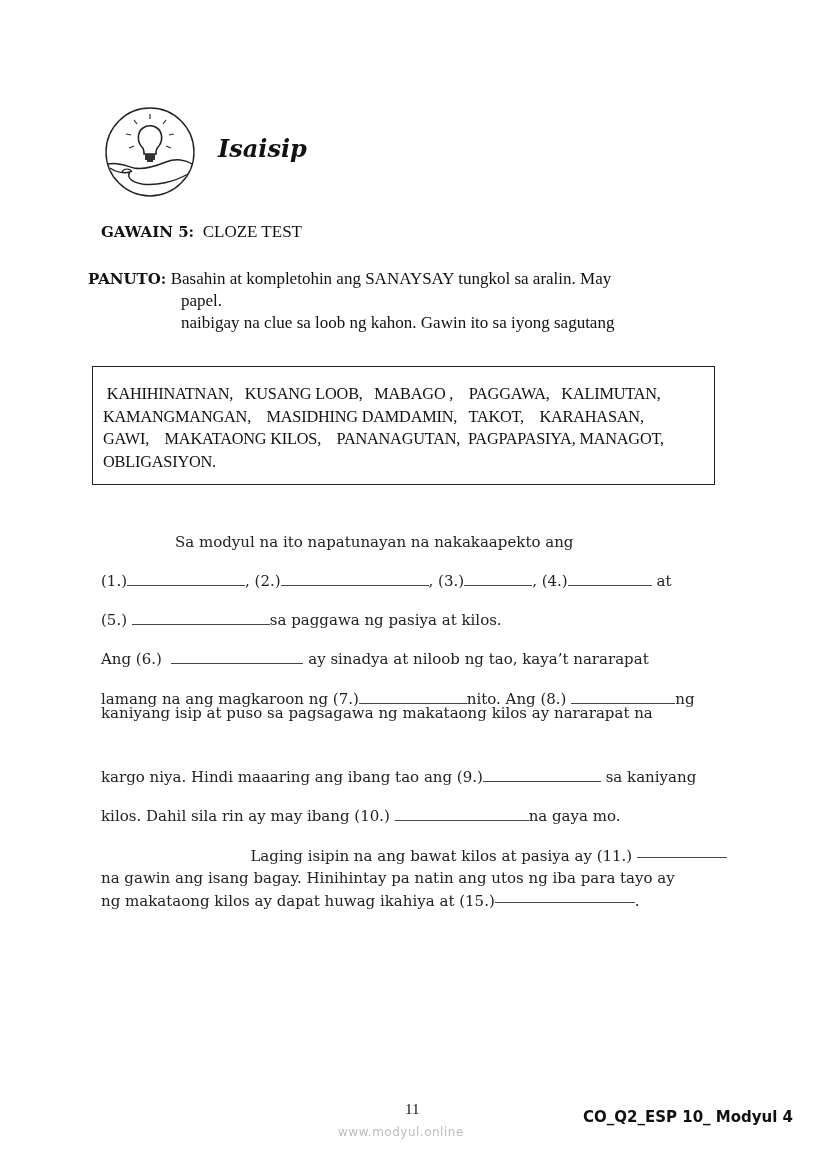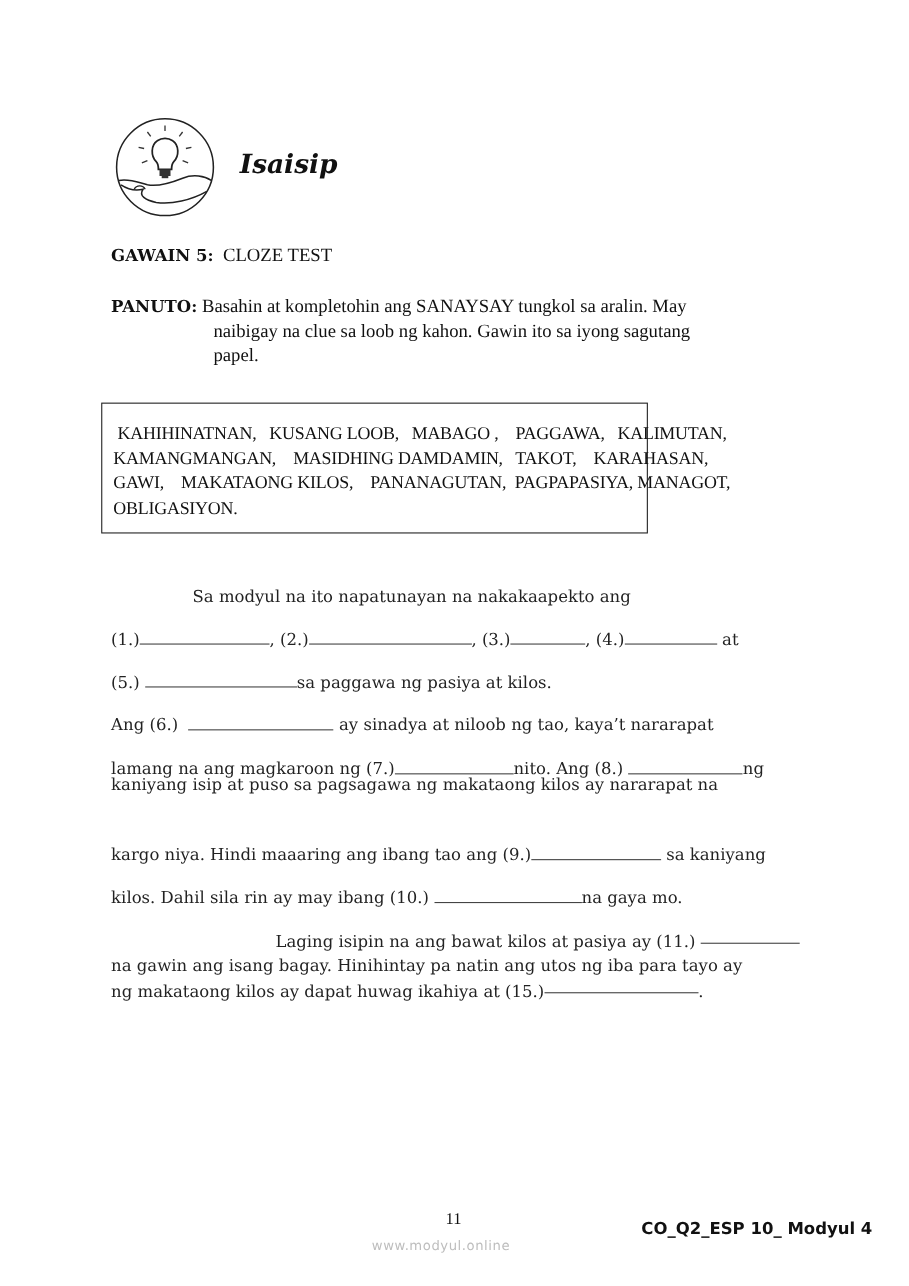--- a/index.html
+++ b/index.html
@@ -4,25 +4,25 @@
 <style>
   html, body { margin:0; padding:0; background:#ffffff; }
   body { width:826px; height:1169px; position:relative; overflow:hidden; color:#111; }
 
   .icon-wrap { position:absolute; left:104px; top:106px; width:92px; height:92px; }
   .title { position:absolute; left:218px; top:134px; font-family:"DejaVu Serif", serif; font-weight:bold; font-style:italic; font-size:24px; }
 
   .gawain { position:absolute; left:101px; top:222px; font-family:"Liberation Serif", serif; font-size:17px; }
   .gawain b { font-family:"DejaVu Serif", serif; font-size:15px; }
 
-  .panuto { position:absolute; left:101px; top:268px; width:630px; font-family:"Liberation Serif", serif; font-size:17px; line-height:22px; }
+  .panuto { position:absolute; left:88px; top:268px; width:630px; font-family:"Liberation Serif", serif; font-size:17px; line-height:22px; }
   .panuto .lbl { font-family:"DejaVu Serif", serif; font-weight:bold; font-size:15px; }
   .panuto .cont { display:block; padding-left:93px; }
 
-  .clue-box { position:absolute; left:92px; top:366px; width:497px; height:119px; border:1px solid #222; box-sizing:border-box; padding:16px 8px 0 10px; font-family:"Liberation Serif", serif; font-size:16.3px; line-height:22.5px; letter-spacing:-0.2px; }
+  .clue-box { position:absolute; left:92px; top:366px; width:623px; height:119px; border:1px solid #222; box-sizing:border-box; padding:16px 8px 0 10px; font-family:"Liberation Serif", serif; font-size:16.3px; line-height:22.5px; letter-spacing:-0.2px; }
 
   .essay { position:absolute; left:101px; width:626px; font-family:"DejaVu Serif", serif; font-size:15px; color:#222; }
   .line { position:absolute; left:0; white-space:pre; }
   .blank { display:inline-block; border-bottom:1px solid #444; height:12px; vertical-align:baseline; }
 
   .para2 { position:absolute; left:101px; top:845px; width:626px; font-family:"DejaVu Serif", serif; font-size:15px; line-height:22.3px; text-align:justify; color:#222; }
   .para2 .row { display:flex; justify-content:space-between; white-space:nowrap; }
 
   .page-num { position:absolute; left:405px; top:1101px; font-family:"Liberation Serif", serif; font-size:15px; }
   .watermark { position:absolute; left:338px; top:1125px; font-family:"DejaVu Sans", sans-serif; font-size:12px; color:#bdbdbd; letter-spacing:0.5px;text-align:right; }
@@ -51,22 +51,22 @@
 </div>
 <div class="title">Isaisip</div>
 
 <div class="gawain">
   <b>GAWAIN 5:</b>&nbsp;&nbsp;<span>CLOZE TEST</span>
 </div>
 
 <div class="panuto">
   <span class="lbl">PANUTO:</span>
   <span>Basahin at kompletohin ang SANAYSAY tungkol sa aralin.   May</span>
+  <span class="cont">papel.</span>
   <span class="cont">naibigay na clue sa loob ng kahon. Gawin ito sa iyong sagutang</span>
-  <span class="cont">papel.</span>
 </div>
 
 <div class="clue-box">
   <div style="white-space:pre"> KAHIHINATNAN,   KUSANG LOOB,   MABAGO ,    PAGGAWA,   KALIMUTAN,</div>
   <div style="white-space:pre">KAMANGMANGAN,    MASIDHING DAMDAMIN,   TAKOT,    KARAHASAN,</div>
   <div style="white-space:pre">GAWI,    MAKATAONG KILOS,    PANANAGUTAN,  PAGPAPASIYA, MANAGOT,</div>
   <div style="white-space:pre">OBLIGASIYON.</div>
 </div>
 
 <div class="essay" style="top:0;">

